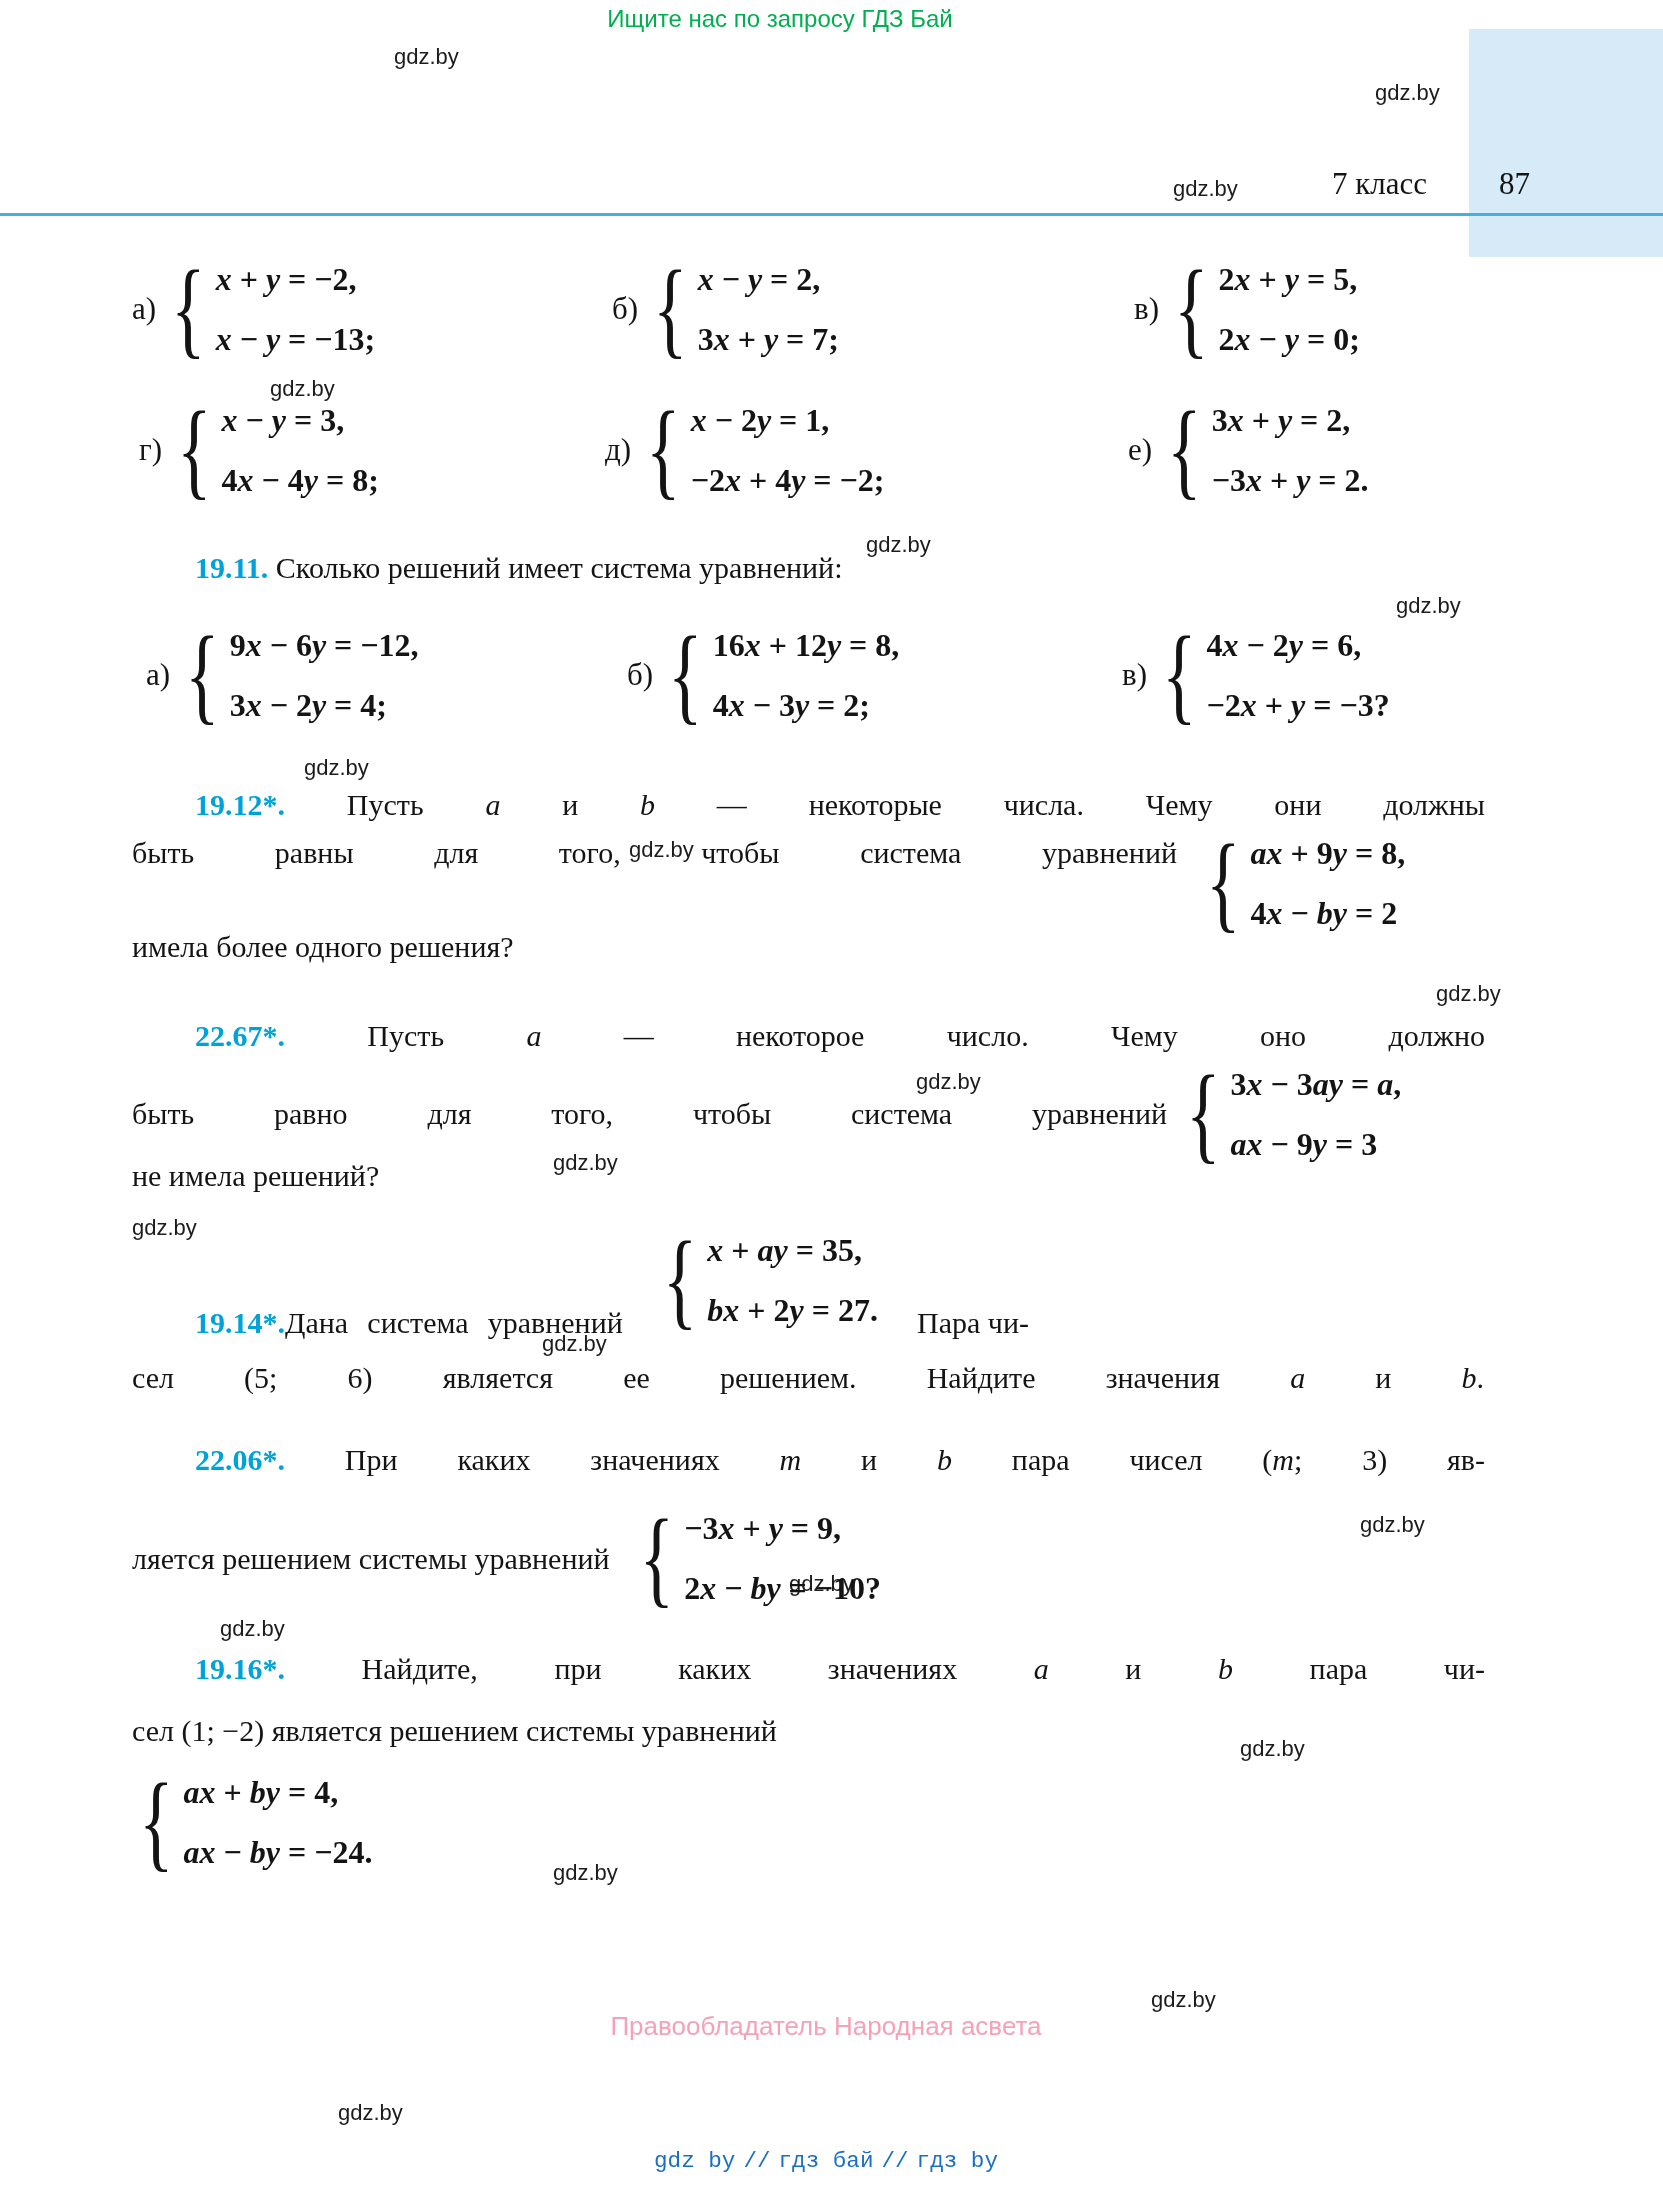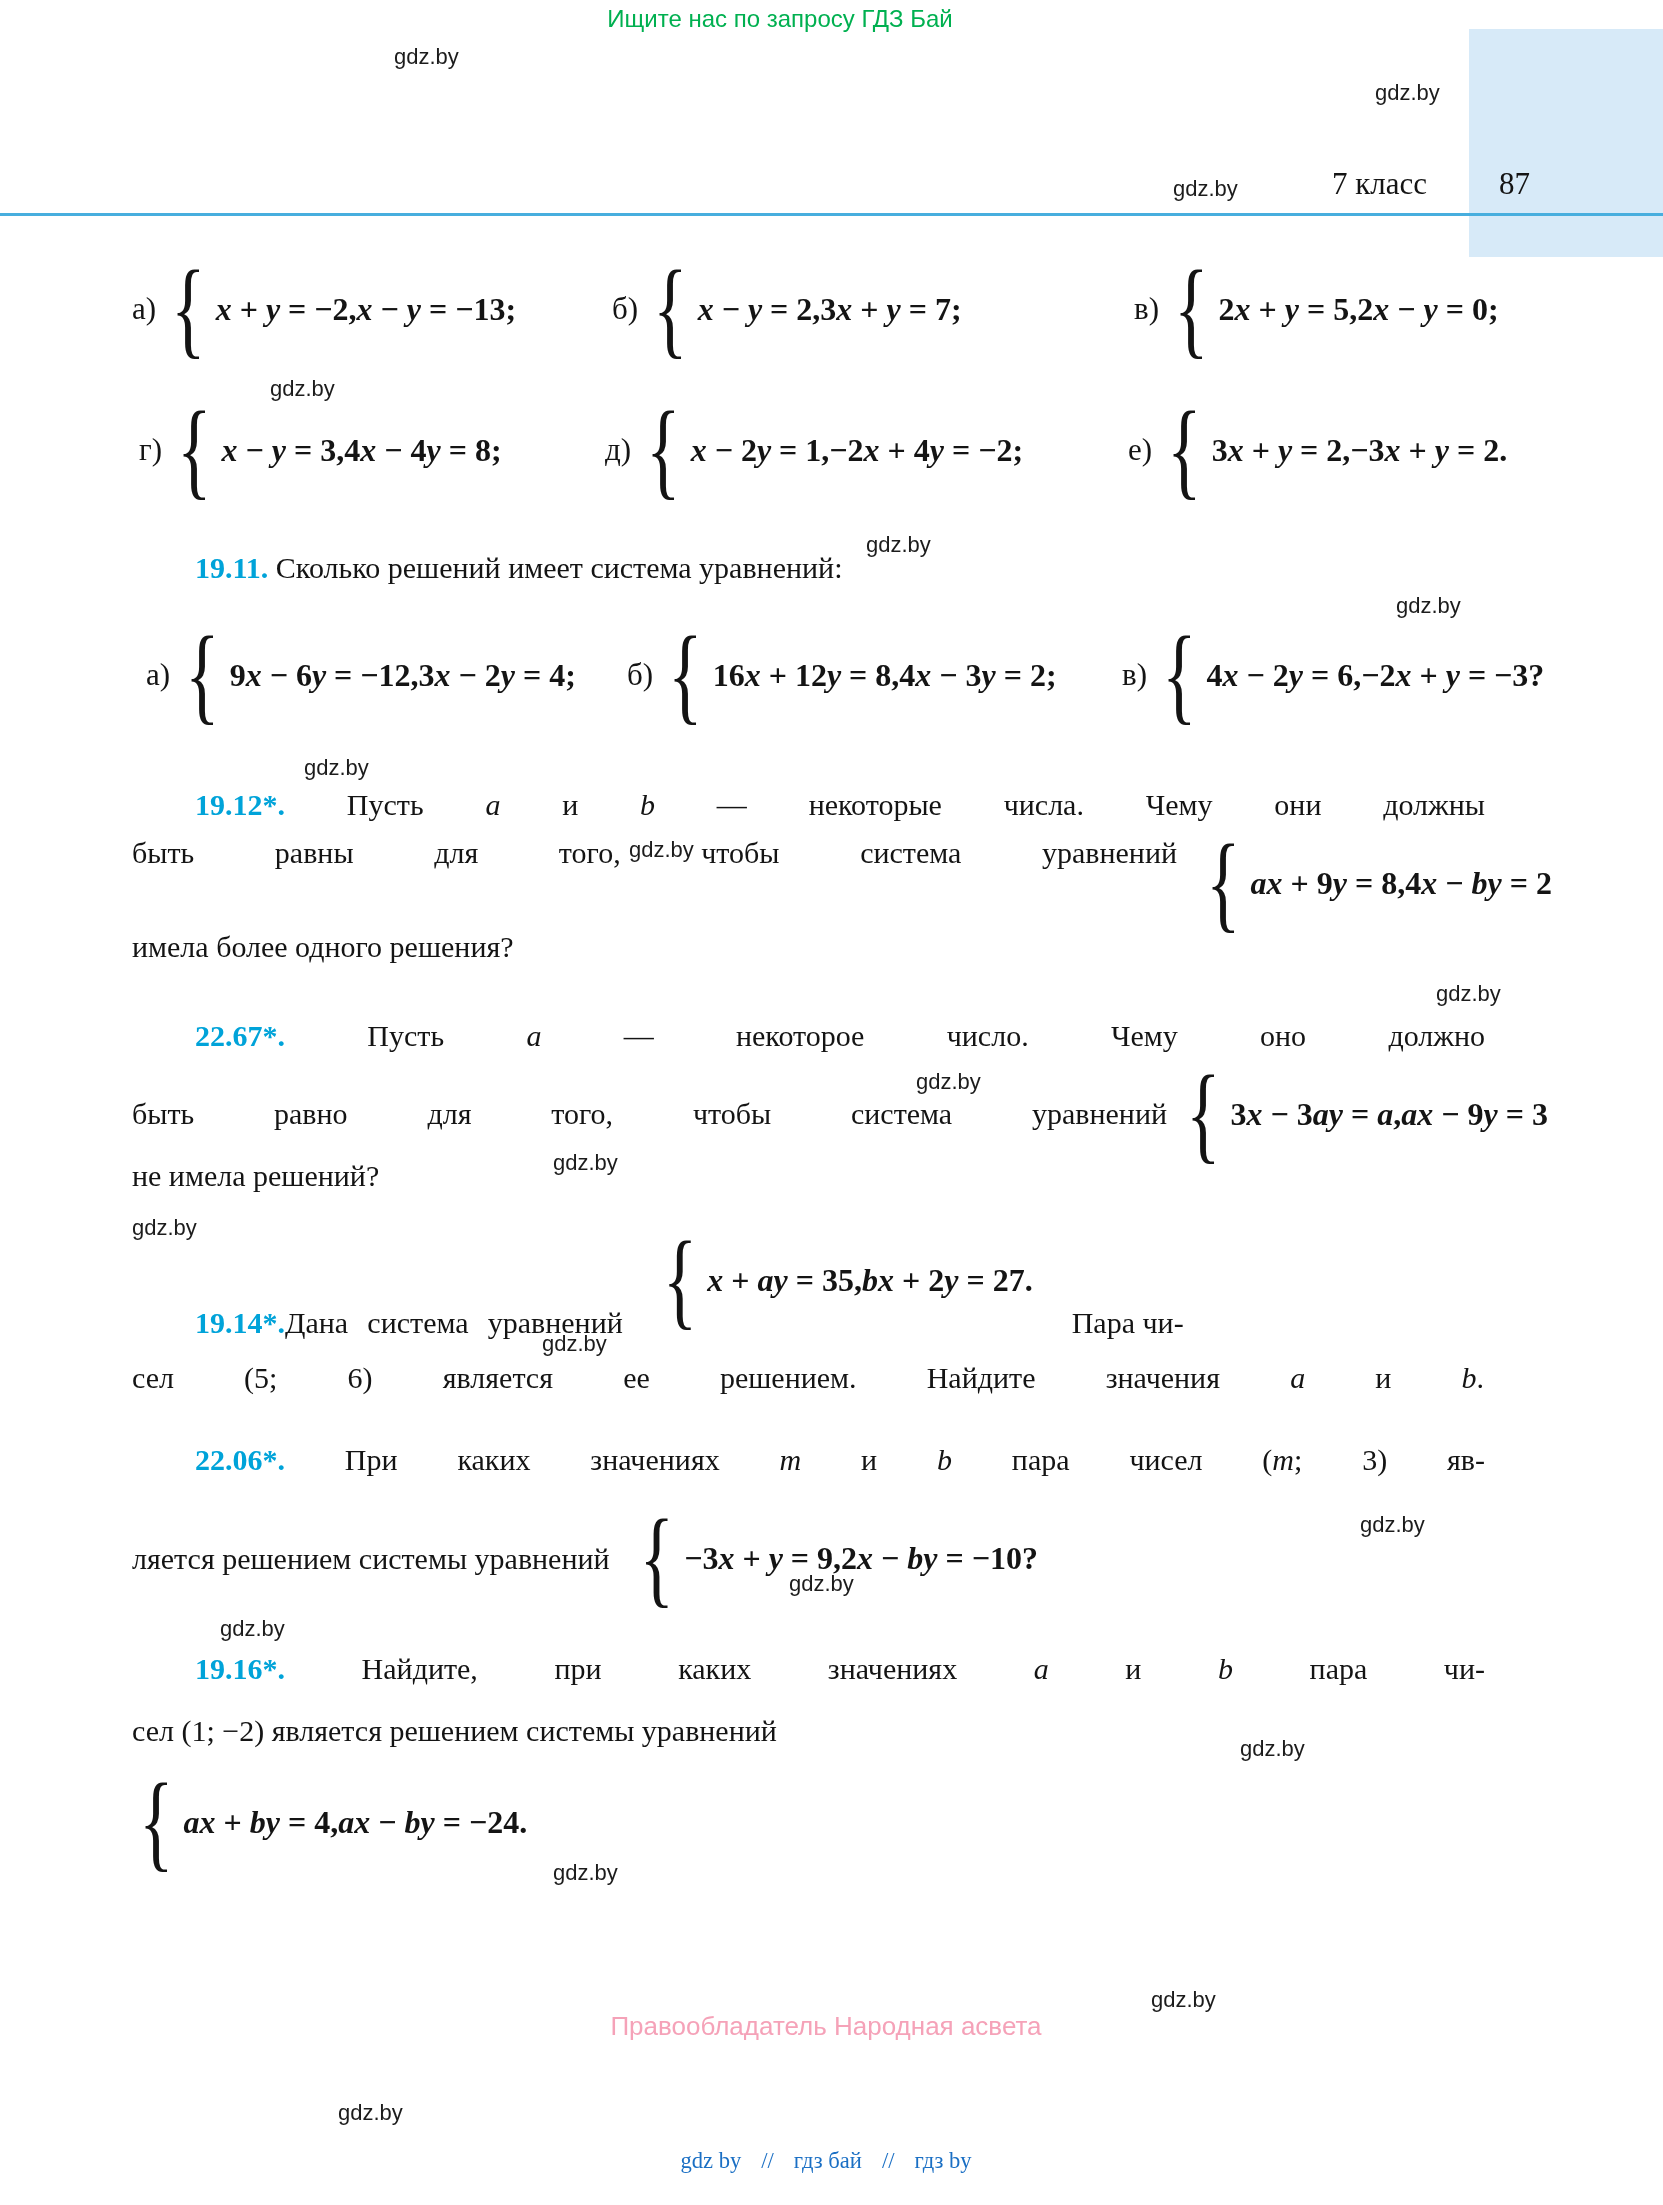--- a/index.html
+++ b/index.html
@@ -15,27 +15,27 @@
   .rule{position:absolute;top:213px;left:0;width:1664px;height:3.4px;background:#47aede;z-index:3}
   .grade{position:absolute;top:166px;left:1332px;font-size:31px;z-index:4}
   .pagenum{position:absolute;top:166px;left:1499px;font-size:31px;z-index:4}
   .line{position:absolute;font-size:30px;line-height:39px;white-space:nowrap}
   .just{white-space:normal;text-align:justify;text-align-last:justify}
   .num{color:#00a3d9;font-weight:700}
   .system{position:absolute;display:flex;align-items:center;height:124px}
   .system.inline{position:static;flex:0 0 auto}
   .sys-label{font-size:31px;margin-right:15px}
   .brace{font-size:72px;line-height:124px;font-weight:400;transform:scaleY(1.5);transform-origin:50% 50%;margin-right:10px}
-  .eqs{display:flex;flex-direction:row}
+  .eqs{display:flex;flex-direction:column}
   .eq{font-size:32px;font-weight:700;line-height:60px;white-space:nowrap}
   i{font-style:italic}
   .footer-pink{position:absolute;top:2011px;left:826px;transform:translateX(-50%);
     font-family:"Liberation Sans",sans-serif;font-size:26px;color:#f5a2b8;white-space:nowrap}
   .links{position:absolute;top:2148px;left:826px;transform:translateX(-50%);
-    font-family:Liberation Serif, serif;font-size:22.6px;white-space:nowrap;display:flex;gap:20px;z-index:4}
+    font-family:Liberation Mono, monospace;font-size:22.6px;white-space:nowrap;display:flex;gap:8px;z-index:4}
   .links a{color:#1a6fc4;text-decoration:none}
   .links .sep{color:#1a6fc4}
 </style>
 </head>
 <body>
 
 <div class="banner">Ищите нас по запросу ГДЗ Бай</div>
 <div class="corner"></div>
 <div class="rule"></div>
 <div class="grade">7 класс</div>

